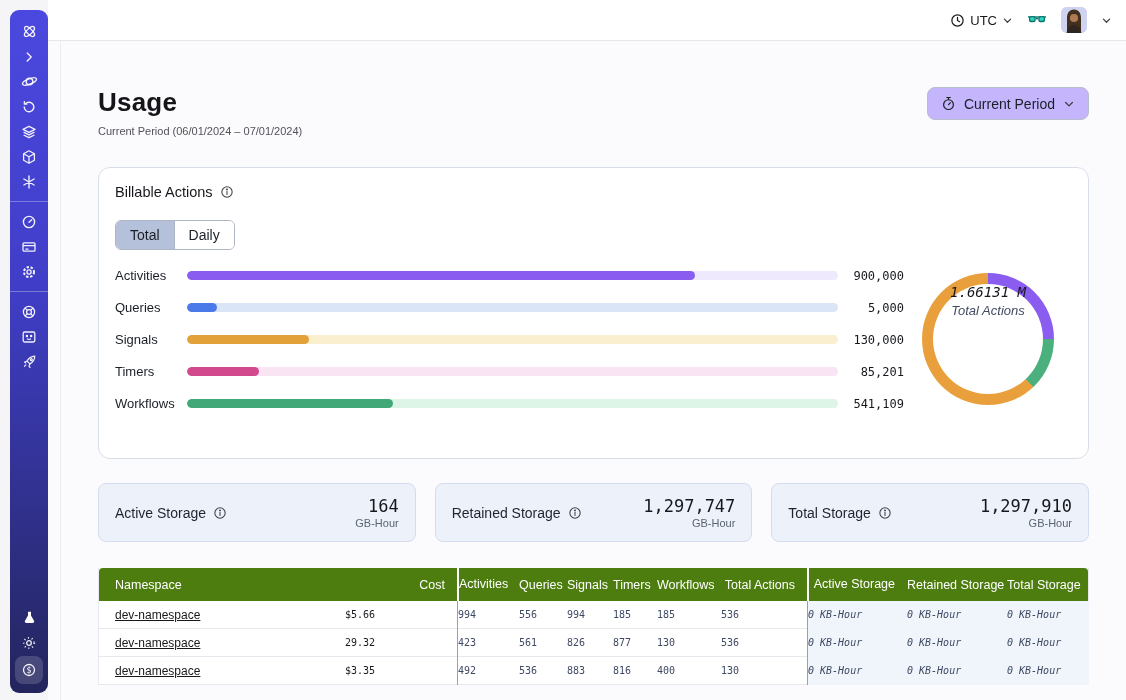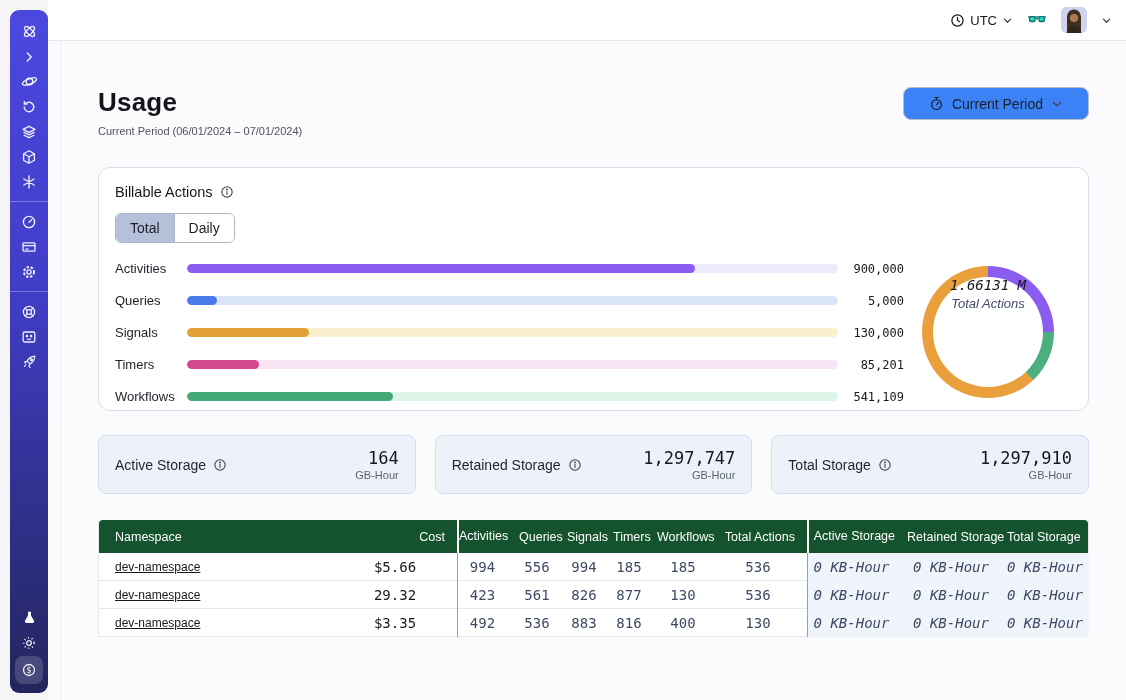--- a/index.html
+++ b/index.html
@@ -26,33 +26,33 @@
   svg { display:block; }
 
   
   .main { position:absolute; left:60px; right:0; top:41px; bottom:0; background:#FBFBFD;
     border-left:1px solid #EDEDF1; padding:0 37px; }
   .gutter { position:absolute; left:48px; top:41px; bottom:0; width:12px; background:#FBFBFD; }
 
   .title-row { margin-top:46px; display:flex; justify-content:space-between; align-items:flex-start; }
   h1 { font-size:26px; font-weight:600; letter-spacing:.2px; color:#141419; }
   .subtitle { margin-top:7px; font-size:11px; color:#52525B; }
-  .period-btn { display:flex; align-items:center; gap:8px; background:#3b82f6; border:1px solid #B7BEcb;
-    border:1px solid #B7BECB; border-radius:8px; height:33px; padding:0 25px; font-size:14px;
+  .period-btn { display:flex; align-items:center; gap:8px; background:#c4b5fd; border:1px solid #B7BEcb;
+    border:1px solid #B7BECB; border-radius:8px; height:33px; padding:0 13px; font-size:14px;
     font-weight:500; color:#1B1F27; cursor:pointer; }
 
   .banner { margin-top:27px; height:41px; background:#E6ECFB; border:1px solid #9DADEF;
     border-radius:8px; display:flex; align-items:center; gap:8px; padding:0 16px;
     font-size:13px; color:#1E2433; }
 
   
   .card { margin-top:30px; background:#fff; border:1px solid #D8DEE9; border-radius:12px;
-    height:244px; padding:16px 16px 14px; }
+    height:292px; padding:16px 16px 14px; }
   .card-title { display:flex; align-items:center; gap:7px; font-size:14.5px; font-weight:500; color:#16181D; }
-  .tabs { display:inline-flex; margin-top:13px; border:1px solid #AEB6C4; border-radius:6px;
+  .tabs { display:inline-flex; margin-top:20px; border:1px solid #AEB6C4; border-radius:6px;
     overflow:hidden; background:#fff; }
   .tab { padding:6px 14px; font-size:14px; color:#1B1F27; cursor:pointer; background:#fff; }
   .tab.active { background:#B5C1DB; }
   .tab + .tab { border-left:1px solid #AEB6C4; }
 
   .chart-area { display:flex; margin-top:16px; align-items:center; }
   .bars { flex:1; display:flex; flex-direction:column; gap:17px; padding-top:2px; }
   .crow { display:flex; align-items:center; }
   .clabel { width:72px; font-size:13px; color:#1B1F27; }
   .track { flex:1; height:9px; border-radius:5px; position:relative; overflow:hidden; }
@@ -71,26 +71,26 @@
   .scard { flex:1; height:59px; background:#EDF1FA; border:1px solid #D5DCEF; border-radius:8px;
     display:flex; align-items:center; justify-content:space-between; padding:0 16px; }
   .scard-label { display:flex; align-items:center; gap:7px; font-size:14px; color:#1D2430; }
   .scard-val { text-align:right; }
   .scard-num { font-size:17px; color:#16181D; }
   .scard-unit { font-size:11px; color:#5B6472; margin-top:1px; }
 
   
   .table { margin-top:26px; border-left:1px solid #E6E8EE; border-right:1px solid #E6E8EE; }
   .tgrid { display:grid; grid-template-columns:246px 112px 62px 48px 46px 44px 64px 86px 100px 100px 82px; }
-  .thead { background:#14532d; color:#fff; border-radius:4px 4px 0 0; height:33px; align-items:center; }
+  .thead { background:#4d7c0f; color:#fff; border-radius:4px 4px 0 0; height:33px; align-items:center; }
   .th { font-size:12.5px; font-weight:500; text-align:right; padding-right:12px; white-space:nowrap; }
   .th.l { text-align:left; padding-left:16px; }
   .th.gdiv { border-left:2px solid #fff; height:33px; line-height:33px; }
   .t-row { height:28px; align-items:center; border-bottom:1px solid #E6E8EE; background:#fff; }
-  .td { font-size:14px; text-align:center; padding-right:12px; color:#3E4A63; height:28px; line-height:28px; white-space:nowrap; }
+  .td { font-size:10px; text-align:left; padding-right:12px; color:#3E4A63; height:28px; line-height:28px; white-space:nowrap; }
   .td.ns { text-align:left; padding-left:16px; font-size:12px; }
   .td.ns a { color:#18181B; text-decoration:underline; font-family:"Liberation Sans",sans-serif; }
   .td.cost { color:#16181D; }
   .td.gdiv { border-left:1px solid #99A0AC; }
   .td.stor { background:#F0F4FB;font-style:italic; }
 </style>
 </head>
 <body>
 
 <nav class="sidebar">

